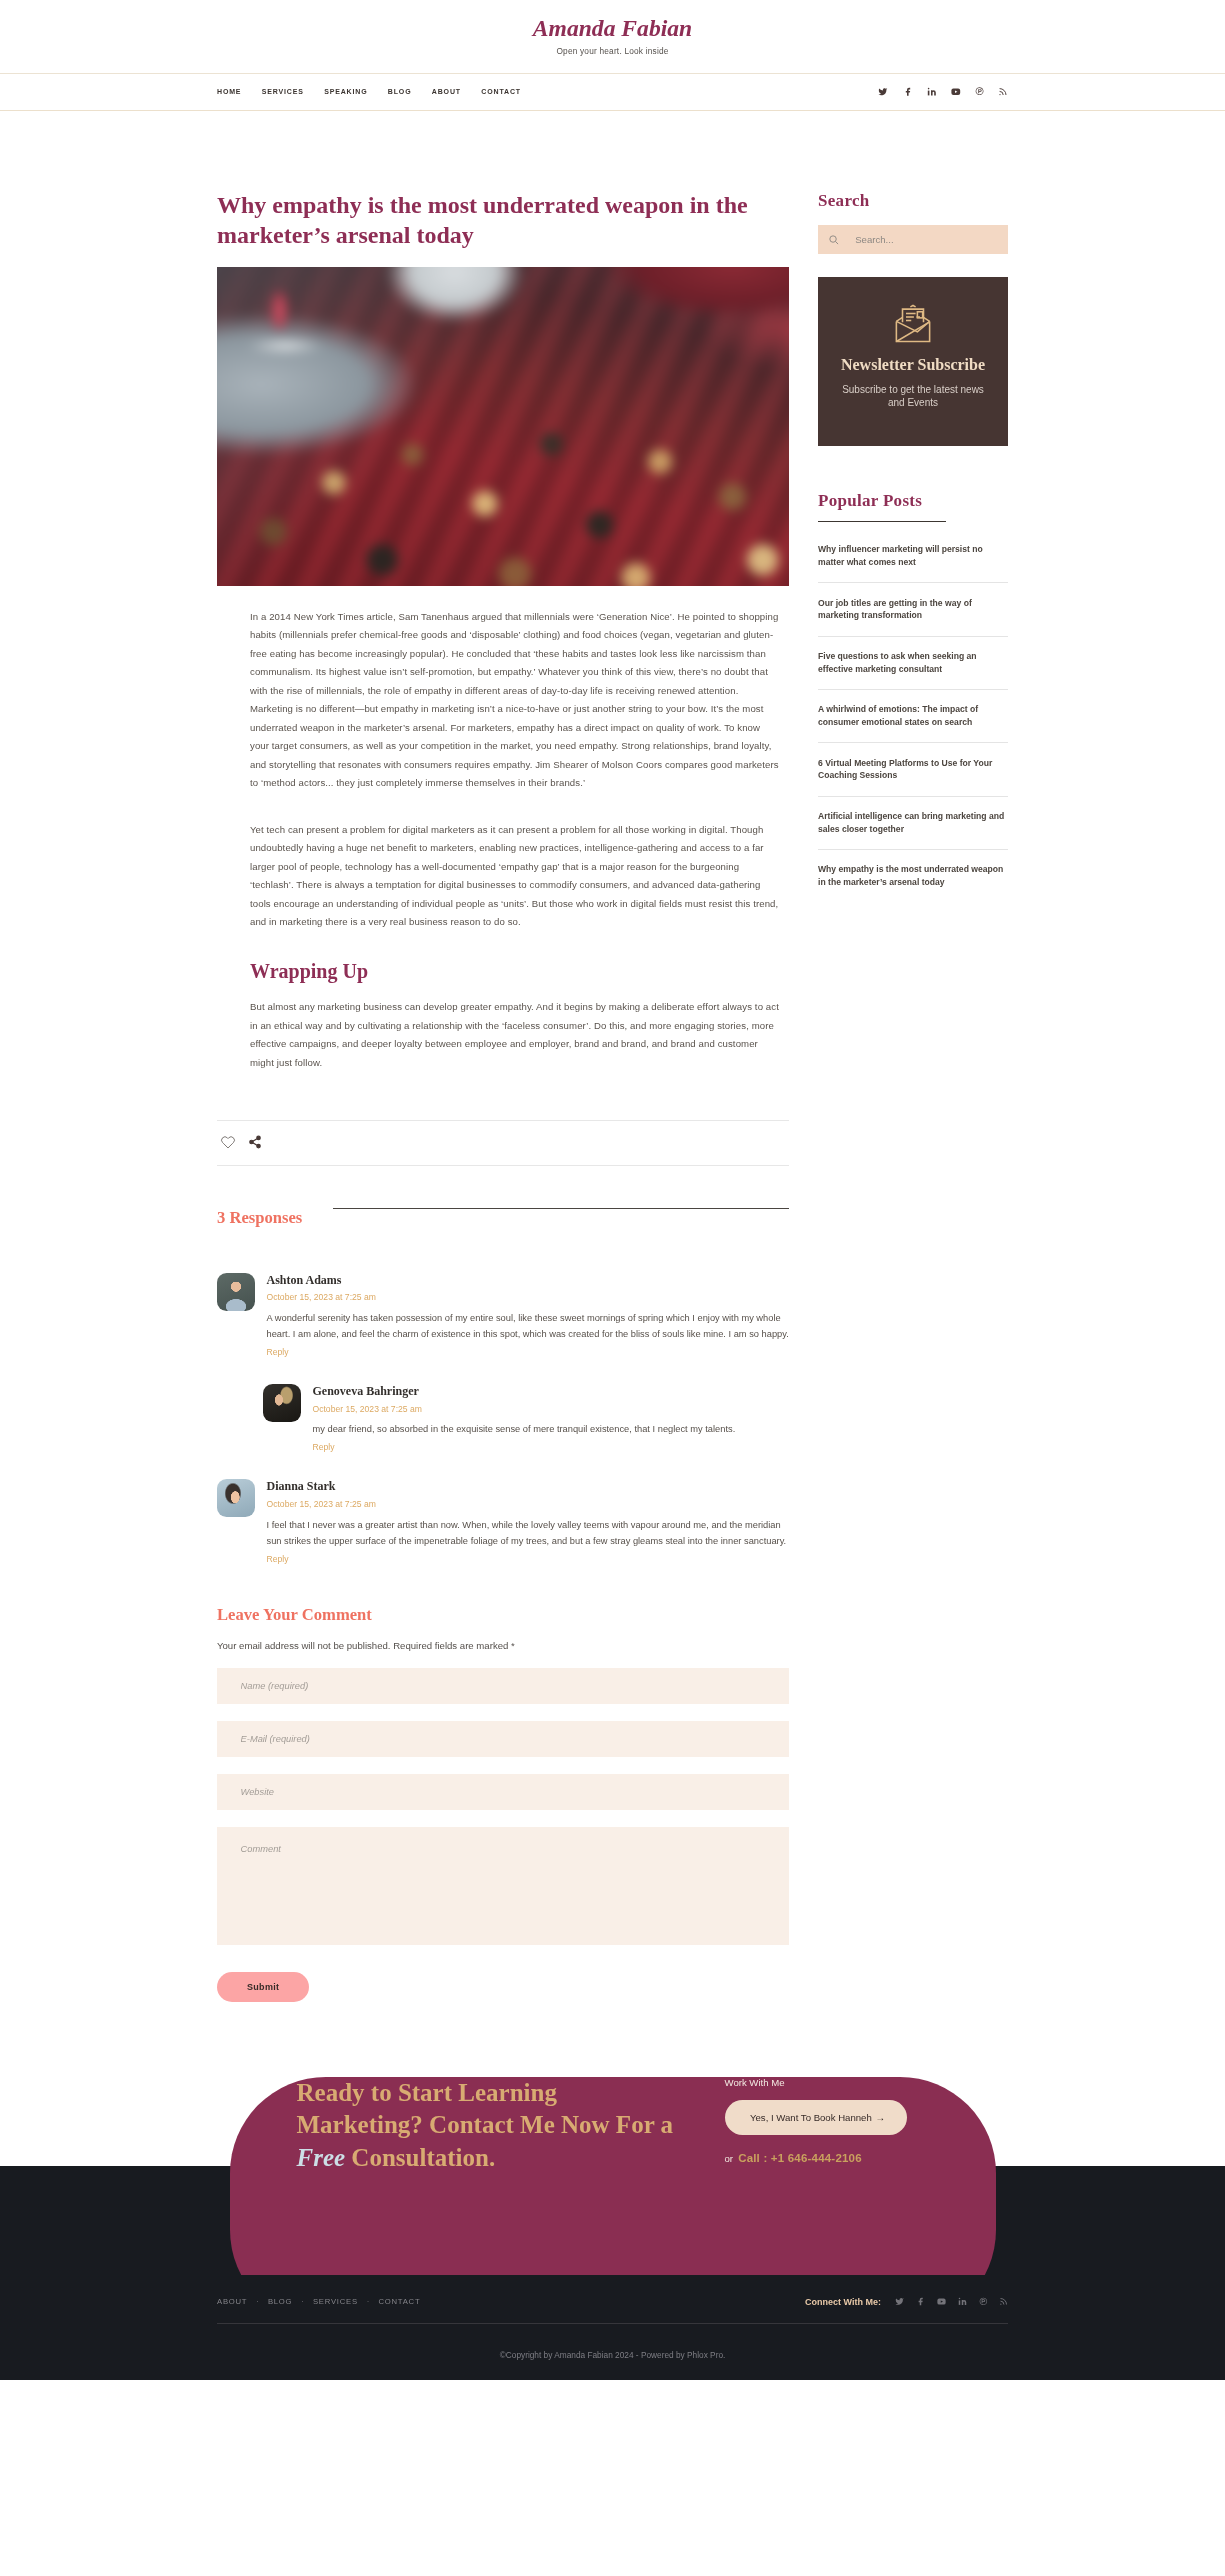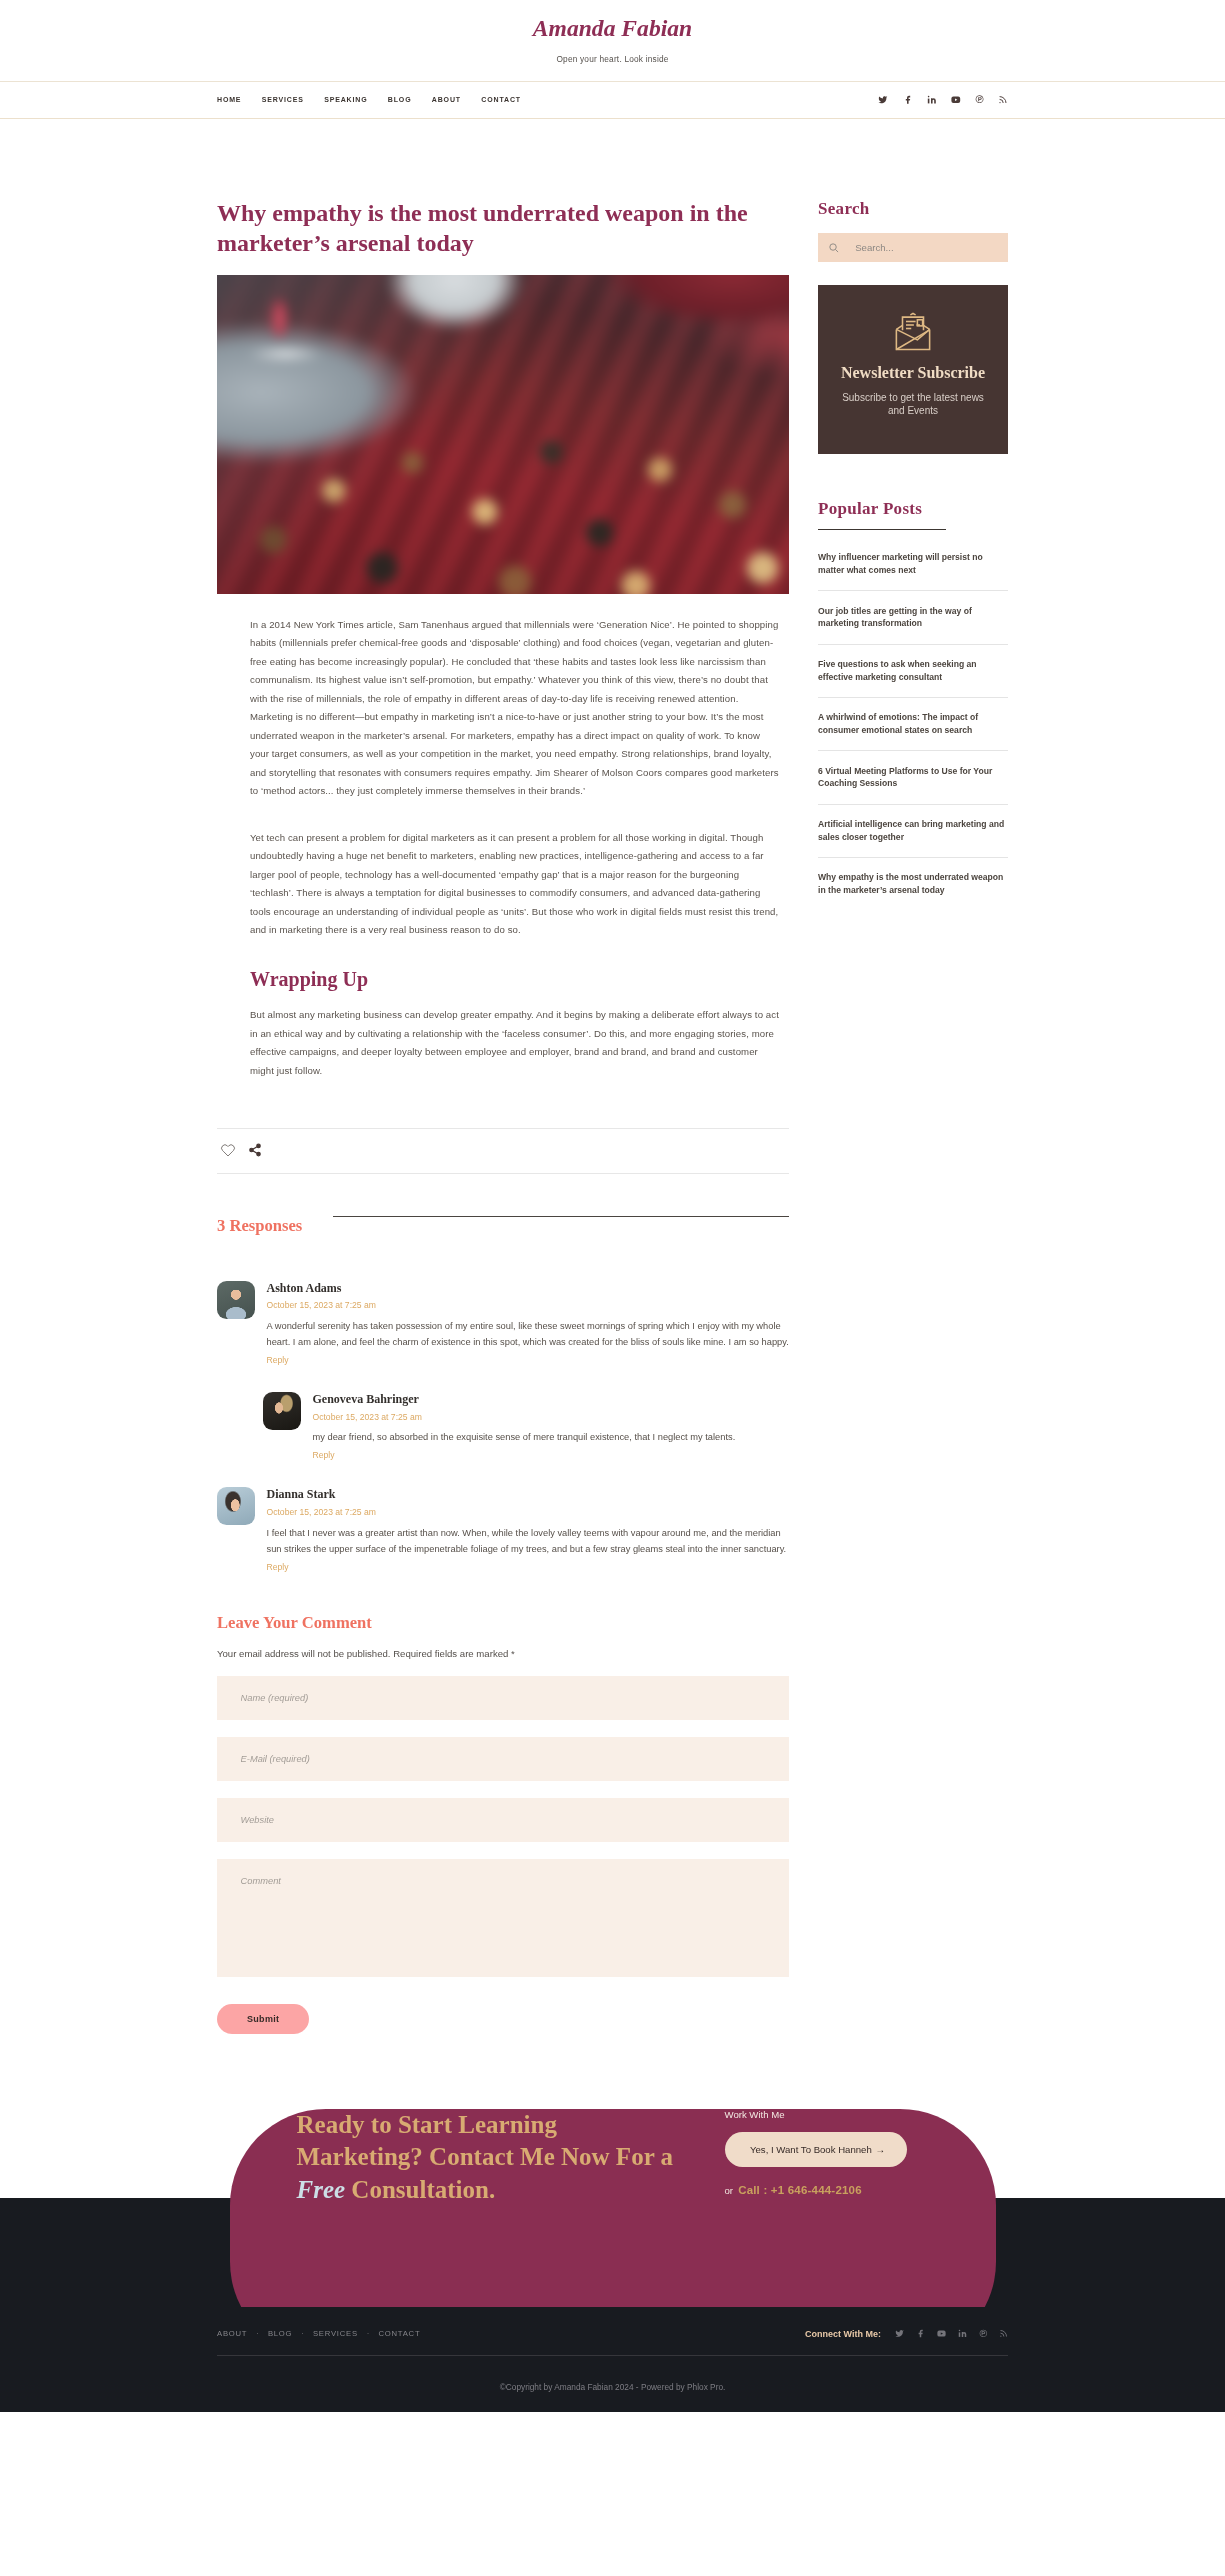--- a/index.html
+++ b/index.html
@@ -4,21 +4,21 @@
 <style>
   * { margin:0; padding:0; box-sizing:border-box; }
   html,body { background:#ffffff; }
   body { width:1225px; font-family:"Liberation Sans", sans-serif; color:#57504a; }
   .serif { font-family:"Liberation Serif", serif; }
   .container { width:791px; margin:0 auto; }
 
   
   .site-header { padding-top:15.3px; text-align:center; }
   .logo { font-family:"Liberation Serif", serif; font-style:italic; font-weight:700; font-size:23.6px; color:#8e2e55; }
-  .tagline { margin-top:12px; font-size:8.3px; color:#55504c; letter-spacing:0.2px; }
+  .tagline { margin-top:4px; font-size:8.3px; color:#55504c; letter-spacing:0.2px; }
   .navbar-wrap { margin-top:16.6px; border-top:0.6px solid #ece3d3; border-bottom:0.6px solid #ece0cc; }
   .navbar { display:flex; align-items:center; height:36px; }
   .nav-links { display:flex; gap:20.4px; }
   .nav-links a { text-decoration:none; font-size:7px; font-weight:700; letter-spacing:.12em; color:#3a332f; cursor:pointer; }
   .socials { margin-left:auto; display:flex; align-items:center; gap:14.7px; color:#4a3b38; }
   .socials .si { width:9.6px; height:9.6px; display:block; }
   .socials .glyph { font-size:11px; line-height:9.6px; font-weight:700; }
 
   
   .main { display:flex; justify-content:space-between; padding-top:80px; align-items:flex-start; }
@@ -102,21 +102,21 @@
               linear-gradient(160deg,#b9cdd8,#8fa9b8); }
   .c-name { font-family:"Liberation Serif", serif; font-size:12px; font-weight:700; color:#332f2c; }
   .c-date { margin-top:4.5px; font-size:8.6px; color:#dca963; }
   .c-text { margin-top:7.7px; font-size:9.3px; line-height:16px; color:#57504a; }
   .c-reply { margin-top:5.1px; display:inline-block; font-size:8.6px; color:#dca963; text-decoration:none; cursor:pointer; }
 
   
   .comment-form { margin-top:41px; }
   .form-title { font-size:16.6px; font-weight:700; color:#ef7261; }
   .form-note { margin-top:15.3px; font-size:9.6px; color:#55504c; }
-  .field { width:100%; height:44px; margin-top:17px; background:#f9efe7; border:0; outline:0; padding:0 23.6px;
+  .field { width:100%; height:36px; margin-top:17px; background:#f9efe7; border:0; outline:0; padding:0 23.6px;
     font-family:"Liberation Sans", sans-serif; font-size:9.3px; font-style:italic; color:#6b645e; }
   .field::placeholder { color:#a39d97; font-style:italic; }
   textarea.field { height:118px; padding-top:15.3px; resize:none; line-height:14px; }
   .submit-btn { margin-top:25.5px; border:0; cursor:pointer; background:#fca5a5; color:#372b28; font-weight:700;
     font-size:9px; letter-spacing:0.3px; padding:9.6px 30px; border-radius:15.3px; font-family:"Liberation Sans", sans-serif; }
 
   
   .cta-zone { margin-top:75px; height:198px; background:linear-gradient(to bottom, #ffffff 0 89px, #181b20 89px 100%); }
   .cta-banner { width:766px; height:249px; margin:0 auto; background:#8a2e52; border-radius:96px;
     display:flex; align-items:flex-start; }

